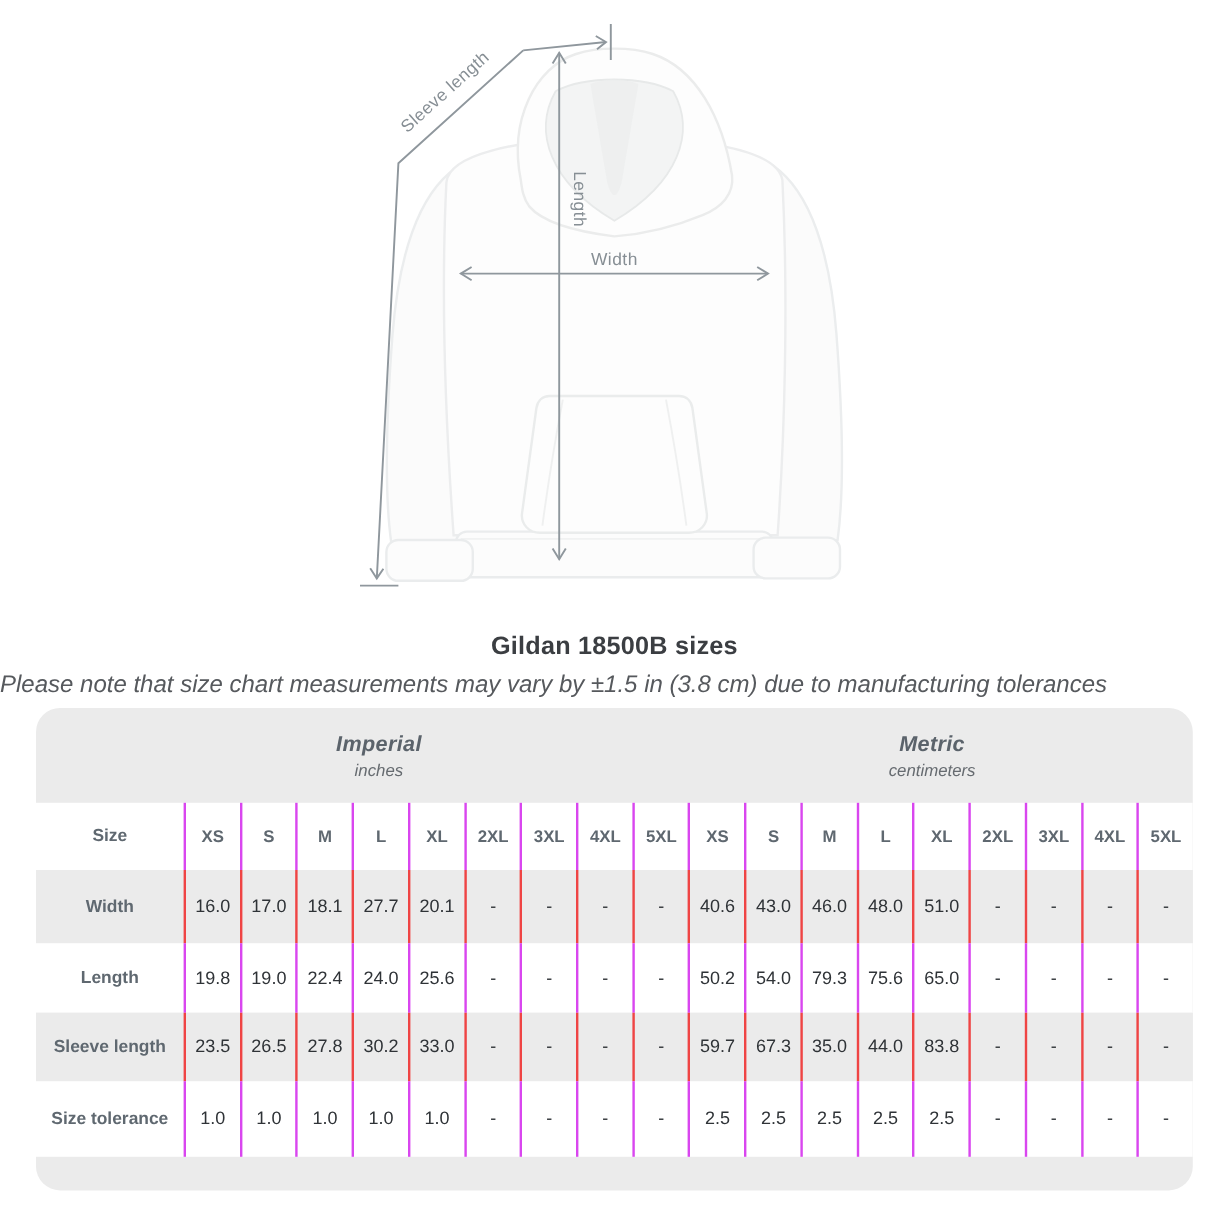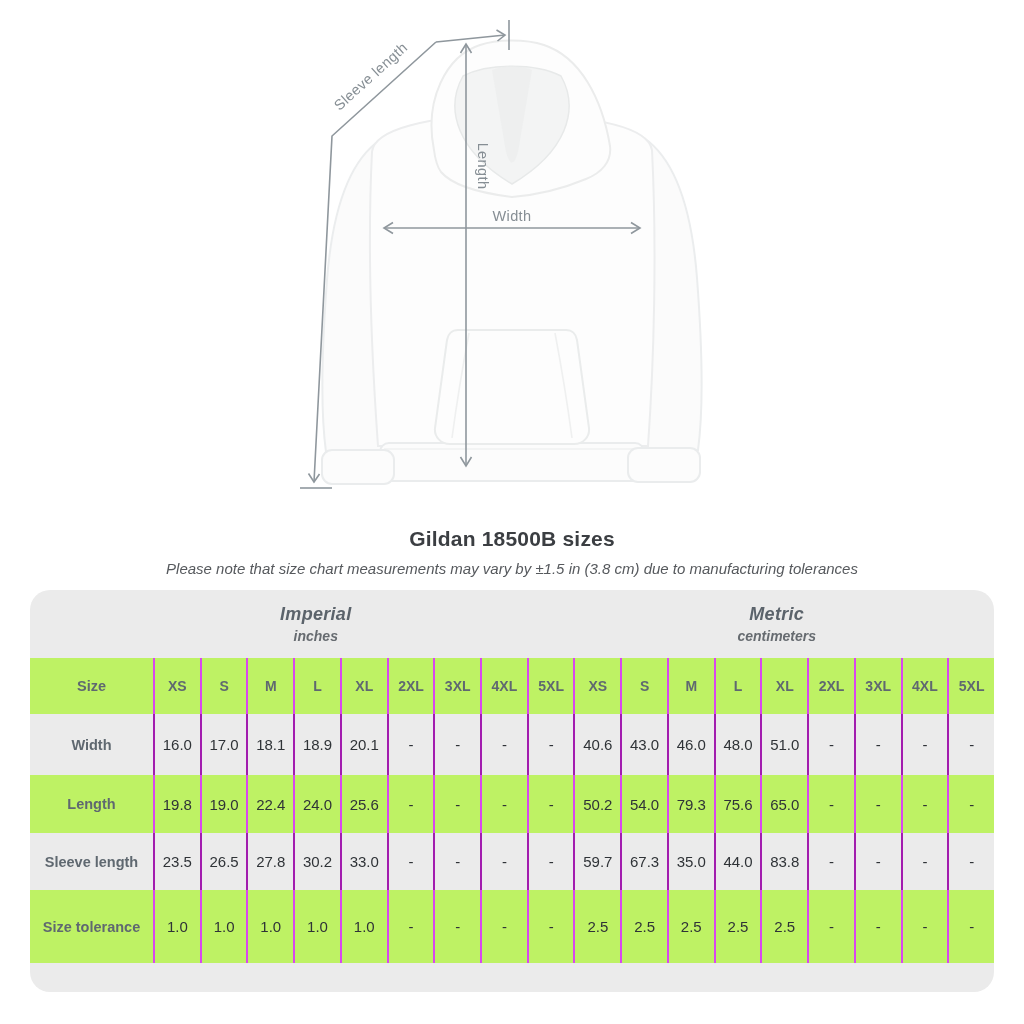--- a/index.html
+++ b/index.html
@@ -9,41 +9,41 @@
   }
   .diagram-svg{position:absolute;left:0;top:0;}
   .arrow{stroke:#8f979d;stroke-width:1.6;fill:none;}
   .arrow-label{fill:#868e94;font-size:14.5px;letter-spacing:.4px;font-family:"Liberation Sans",sans-serif;}
   .garment{stroke-width:2;}
   .page-title{
     position:absolute;left:0;top:527px;width:100%;text-align:center;margin:0;
     font-size:21px;font-weight:bold;color:#3b3e42;letter-spacing:.2px;
   }
   .page-subtitle{
-    position:absolute;left:0;top:560px;width:100%;text-align:center;
-    font-size:15px;font-style:italic;color:#56595d;
+    position:absolute;left:0;top:560px;width:100%;
+    font-size:20px;font-style:italic;color:#56595d;
   }
   .size-table{
     position:absolute;left:30px;top:590px;width:964px;height:402px;
     background:#ebebeb;border-radius:20px;overflow:hidden;
   }
   .trow{display:grid;grid-template-columns:123px repeat(18,1fr);}
-  .band{height:68px;}
+  .band{height:79px;}
   .band-half{display:flex;flex-direction:column;align-items:center;justify-content:center;gap:3px;}
   .band-half.imp{grid-column:1/11;padding-left:28px;}
   .band-half.met{grid-column:11/20;padding-right:14px;}
   .band-title{font-size:18px;font-weight:bold;font-style:italic;color:#5b636b;letter-spacing:.3px;}
-  .band-unit{font-size:14px;font-style:italic;color:#666b70;font-weight:bold;}
+  .band-unit{font-size:14px;font-style:italic;color:#666b70;}
   .cell{display:flex;align-items:center;justify-content:center;}
-  .trow.white{background:#bef264;}
+  .trow.white{background:#ffffff;}
   .trow.white>.cell:not(:first-child){border-left:2px solid #d946ef;}
   .trow.gray{background:#ebebeb;}
-  .trow.gray>.cell:not(:first-child){border-left:2px solid #a21caf;}
+  .trow.gray>.cell:not(:first-child){border-left:2px solid #ef4444;}
   .hrow{height:56px;}
-  .r1{height:61px;}.r2{height:58px;}.r3{height:57px;}.r4{height:73px;}
+  .r1{height:61px;}.r2{height:58px;}.r3{height:57px;}.r4{height:63px;}
   .rlabel{font-weight:bold;font-size:14.5px;color:#5f6870;}
   .th{font-weight:bold;font-size:14px;color:#5f6870;}
   .val{font-size:15px;color:#2f3337;}
 </style>
 </head>
 <body>
 
 <div class="stage">
 
   <svg class="diagram-svg" width="1024" height="524" viewBox="0 0 1024 524">
@@ -138,21 +138,21 @@
       <div class="cell th">3XL</div>
       <div class="cell th">4XL</div>
       <div class="cell th">5XL</div>
     </div>
 
     <div class="trow gray r1">
       <div class="cell rlabel">Width</div>
       <div class="cell val">16.0</div>
       <div class="cell val">17.0</div>
       <div class="cell val">18.1</div>
-      <div class="cell val">18.9</div>
+      <div class="cell val">27.7</div>
       <div class="cell val">20.1</div>
       <div class="cell val">-</div>
       <div class="cell val">-</div>
       <div class="cell val">-</div>
       <div class="cell val">-</div>
       <div class="cell val">40.6</div>
       <div class="cell val">43.0</div>
       <div class="cell val">46.0</div>
       <div class="cell val">48.0</div>
       <div class="cell val">51.0</div>

